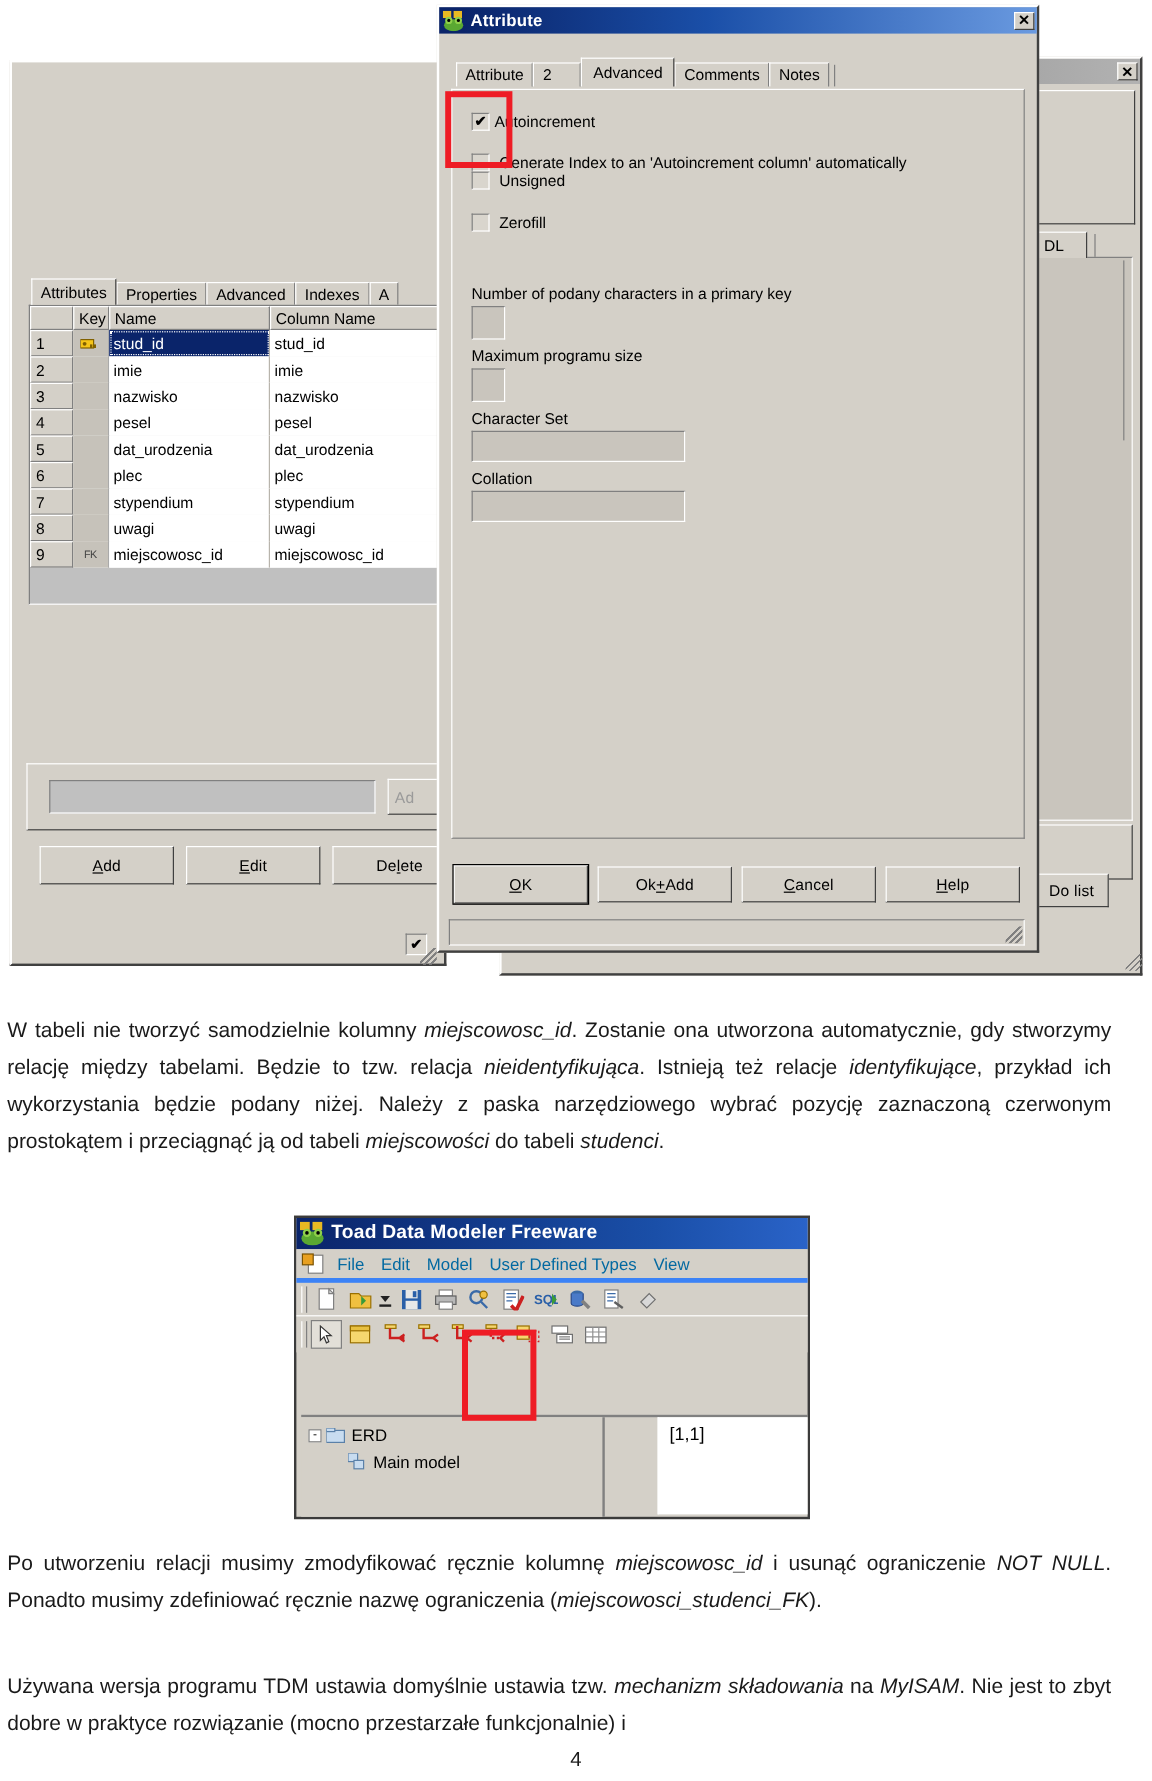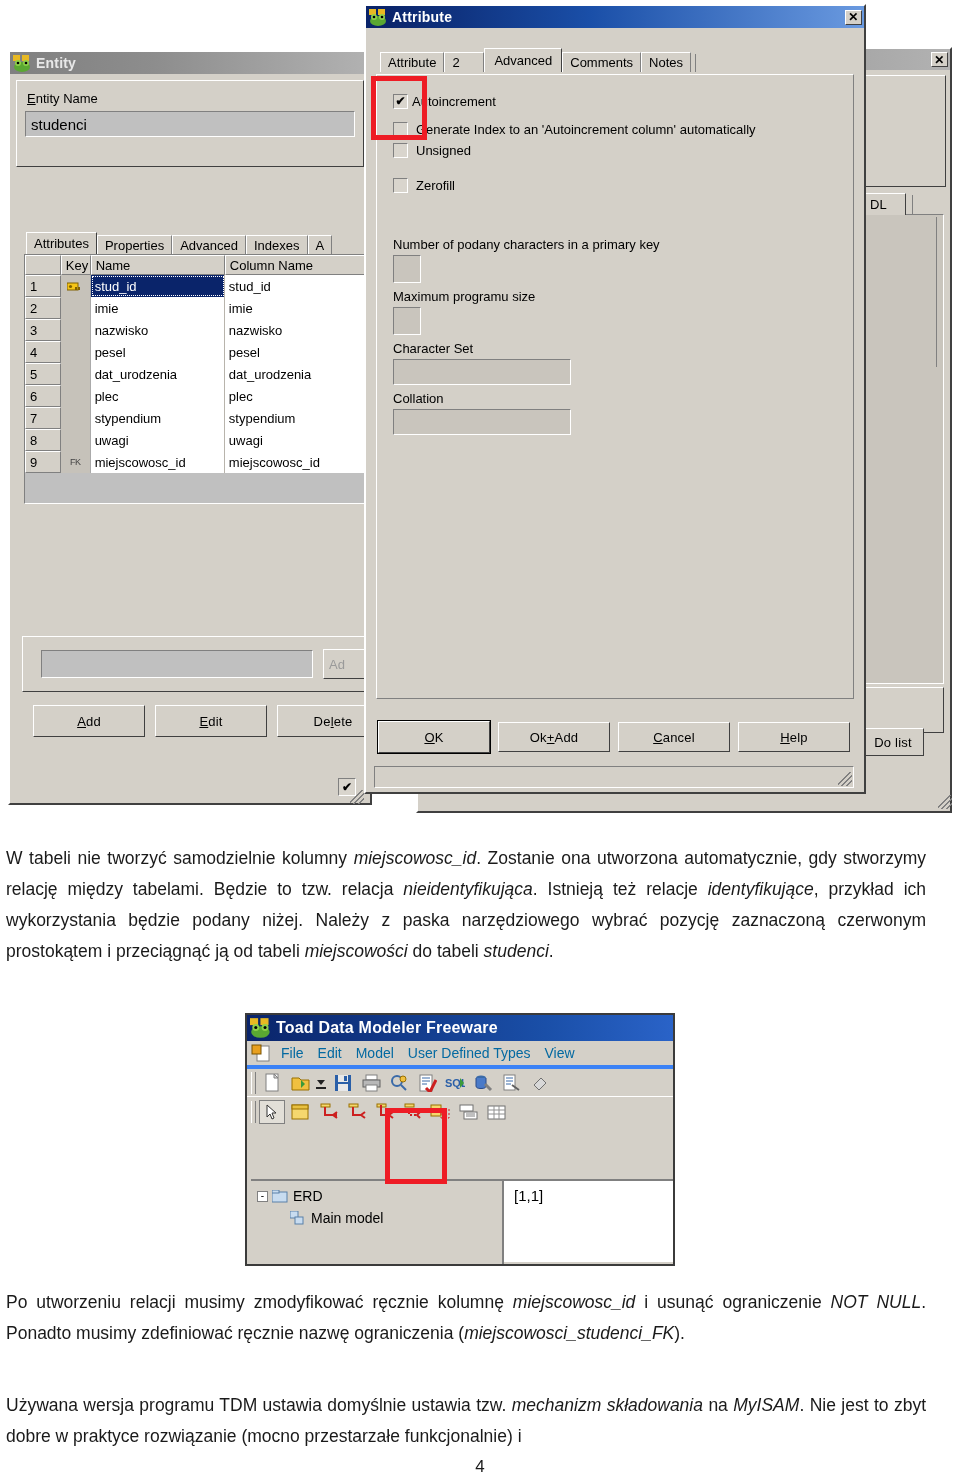--- a/index.html
+++ b/index.html
@@ -194,41 +194,21 @@
     </div>
     <div class="outset" style="position:absolute;left:6px;top:638px;width:520px;height:46px;"></div>
 
   </div>
 
   <div class="btn" style="position:absolute;left:862px;top:728px;width:62px;height:28px;z-index:5;">Do list</div>
   <div class="sizegrip" style="left:938px;top:795px;right:auto;bottom:auto;z-index:5;"></div>
 
   <div class="win" style="left:8px; top:50px; width:364px; height:755px; z-index:10;">
 
-    <div class="tbar inactive">
-      <span class="frog">
-        <svg width="19" height="17" viewBox="0 0 19 17">
-          <rect x="0" y="0" width="7" height="6" fill="#e8b923"></rect>
-          <rect x="9" y="0" width="7" height="6" fill="#e8b923"></rect>
-          <ellipse cx="9" cy="12" rx="8" ry="5" fill="#5aa832"></ellipse>
-          <circle cx="5" cy="8" r="3" fill="#8ed04a"></circle>
-            <circle cx="13" cy="8" r="3" fill="#8ed04a"></circle>
-          <circle cx="5" cy="8" r="1.3" fill="#000"></circle>
-            <circle cx="13" cy="8" r="1.3" fill="#000"></circle>
-        </svg>
-      </span>
-      <span>Entity</span>
-    </div>
-
-    <div class="outset" style="position:absolute;left:6px;top:28px;width:348px;height:87px;">
-      <div class="lbl" style="position:absolute;left:10px;top:10px;"><u>E</u>ntity Name</div>
-      <div class="inset" style="position:absolute;left:8px;top:30px;width:330px;height:26px;display:flex;align-items:center;padding-left:5px;font-size:15px;">
-        <span>studenci</span>
-      </div>
-    </div>
+
 
     <div class="tabstrip" style="position:absolute;left:16px;top:180px;">
       <div class="tab sel">Attributes</div>
       <div class="tab">Properties</div>
       <div class="tab">Advanced</div>
       <div class="tab">Indexes</div>
       <div class="tab">A</div>
     </div>
 
     <div class="inset" style="position:absolute;left:14px;top:202px;width:346px;height:250px;background:#c0c0c0;">
@@ -359,21 +339,21 @@
                 border-top:1px solid #ffffff;border-left:1px solid #ffffff;
                 border-right:1px solid #808080;border-bottom:1px solid #808080;">
 
       <div id="attr-checkboxes" style="position:absolute;left:16px;top:12px;width:450px;">
           <div style="display: flex; align-items: center; height: 28px;">
             <span class="cb">
               <span class="tick">✔</span>
             </span>
             <span class="lbl" style="margin-left: 4px;">Autoincrement</span>
           </div>
-          <div style="display: flex; align-items: center; height: 28px;">
+          <div style="display: flex; align-items: flex-end; height: 28px;">
             <span class="cb"></span>
             <span class="lbl" style="margin-left: 8px;">Generate Index to an 'Autoincrement column' automatically</span>
           </div>
           <div style="display: flex; height: 28px;">
             <span class="cb"></span>
             <span class="lbl" style="margin-left: 8px;">Unsigned</span>
           </div>
           <div style="display: flex; align-items: center; height: 28px;">
             <span class="cb"></span>
             <span class="lbl" style="margin-left: 8px;">Zerofill</span>
@@ -603,21 +583,21 @@
               <span style="margin-right: 5px; display: inline-flex;">
                 <svg width="16" height="14">
                   <rect x="0" y="0" width="8" height="7" fill="#c8dcf0" stroke="#5a80a8"></rect>
                   <rect x="5" y="6" width="8" height="7" fill="#c8dcf0" stroke="#5a80a8"></rect>
                 </svg>
               </span>
               <span>Main model</span>
             </div>
           </div>
       </div>
-      <div style="flex:1;background:#ffffff;border-left:1px solid #fff;padding:6px 0 0 9px;">
+      <div style="flex:1;background:#ffffff;border-left:1px solid #fff;padding:6px 0 0 9px;margin-left:44px;">
         <span style="font-size:15px;color:#000;">[1,1]</span>
       </div>
     </div>
   </div>
 
   <div class="redbox" style="left:385px; top:1108px; width:62px; height:76px;"></div>
 
   <div class="para" id="para2" style="left:6px; top:1287px; width:920px;"><span>Po utworzeniu relacji musimy zmodyfikować ręcznie kolumnę </span><i>miejscowosc_id</i><span> i usunąć ograniczenie </span><i>NOT NULL</i><span>. Ponadto musimy zdefiniować ręcznie nazwę ograniczenia (</span><i>miejscowosci_studenci_FK</i><span>).</span></div>
 
   <div class="para" id="para3" style="left:6px; top:1390px; width:920px;"><span>Używana wersja programu TDM ustawia domyślnie ustawia tzw. </span><i>mechanizm składowania</i><span> na </span><i>MyISAM</i><span>. Nie jest to zbyt dobre w praktyce rozwiązanie (mocno przestarzałe funkcjonalnie) i</span></div>

